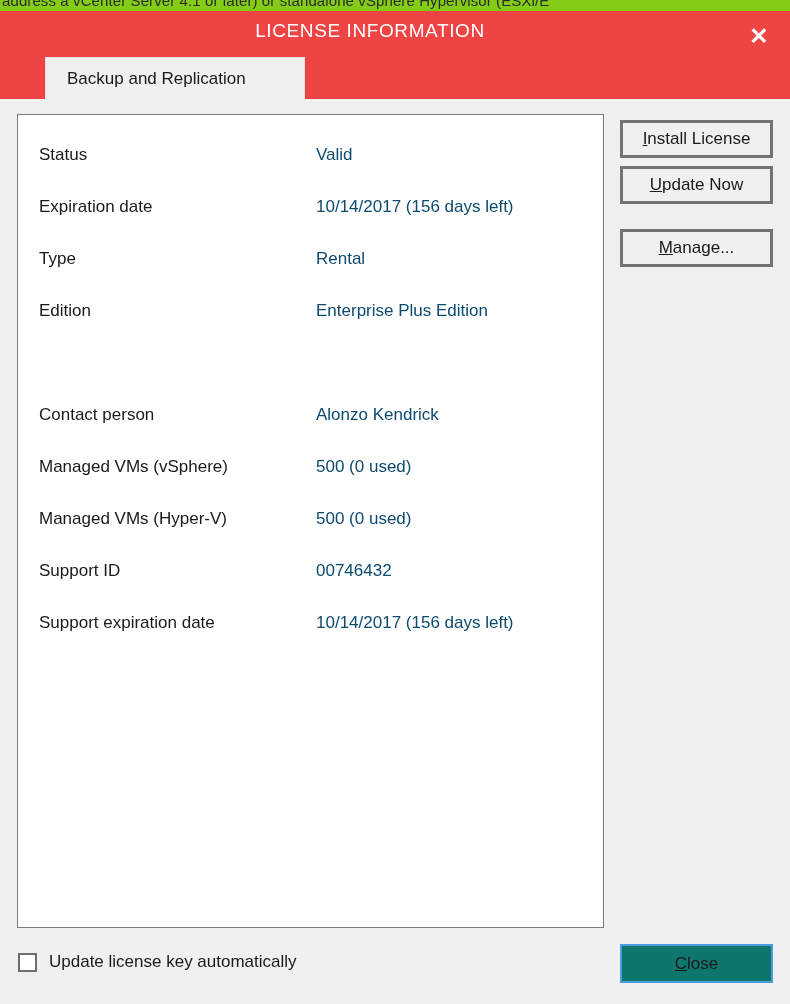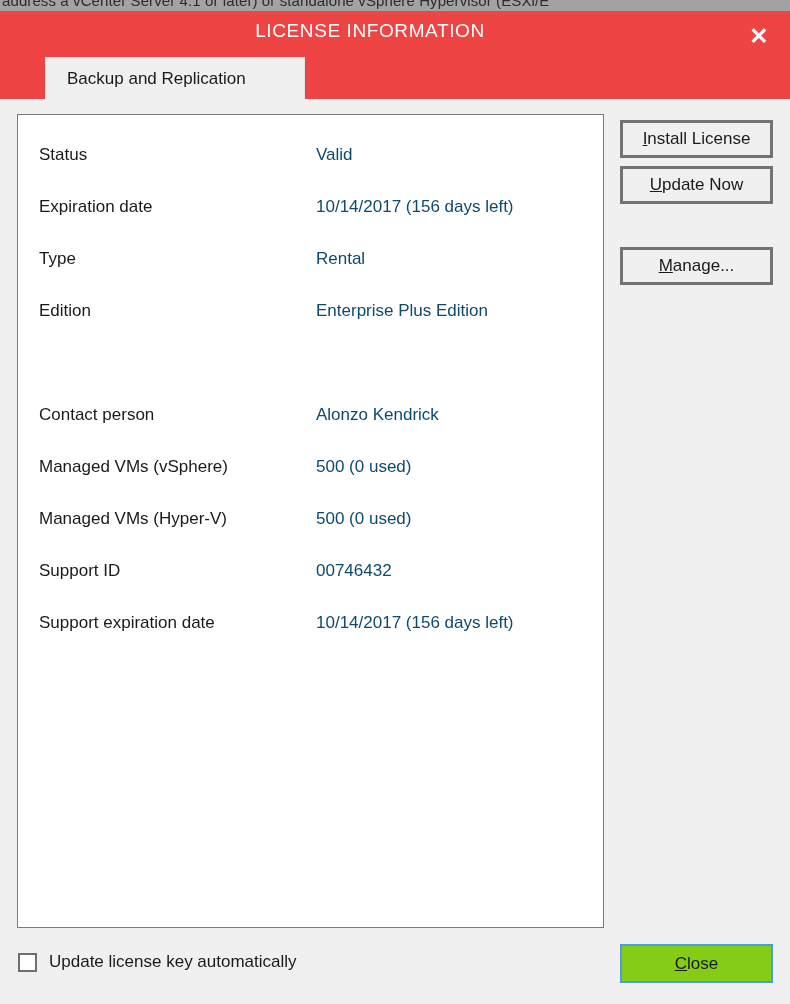--- a/index.html
+++ b/index.html
@@ -17,21 +17,21 @@
   }
 
   
   #bg-strip {
     position: absolute;
     left: 0;
     top: 0;
     width: 790px;
     height: 11px;
     overflow: hidden;
-    background: #a3a3a3;
+    background: #84cc16;
   }
   #bg-strip .bg-text {
     position: absolute;
     left: 2px;
     top: -8px;
     white-space: nowrap;
     font-size: 15px;
     color: #2b2b2b;
     letter-spacing: 0.1px;
   }
@@ -155,21 +155,21 @@
     font-size: 17px;
     color: #1a1a1a;
     cursor: pointer;
     display: flex;
     align-items: center;
     justify-content: center;
     font-family: "Liberation Sans", sans-serif;
   }
   #btn-install { top: 21px; }
   #btn-update  { top: 67px; }
-  #btn-manage  { top: 148px; }
+  #btn-manage  { top: 130px; }
 
   .acc { text-decoration: underline; }
 
   
   #footer {
     position: absolute;
     left: 0;
     top: 845px;
     width: 790px;
     height: 60px;
@@ -196,21 +196,21 @@
     font-size: 17px;
     color: #1a1a1a;
     white-space: nowrap;
   }
   #btn-close {
     position: absolute;
     left: 620px;
     top: 0px;
     width: 153px;
     height: 39px;
-    background: #84cc16;
+    background: #0f766e;
     border: 2px solid #4a9ede;
     box-sizing: border-box;
     font-size: 17px;
     color: #1a1a1a;
     cursor: pointer;
     display: flex;
     align-items: center;
     justify-content: center;
     font-family: "Liberation Sans", sans-serif;
   }

